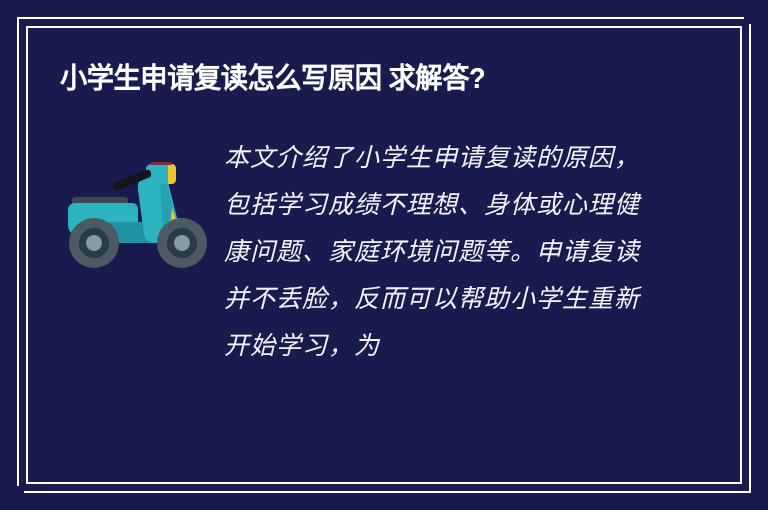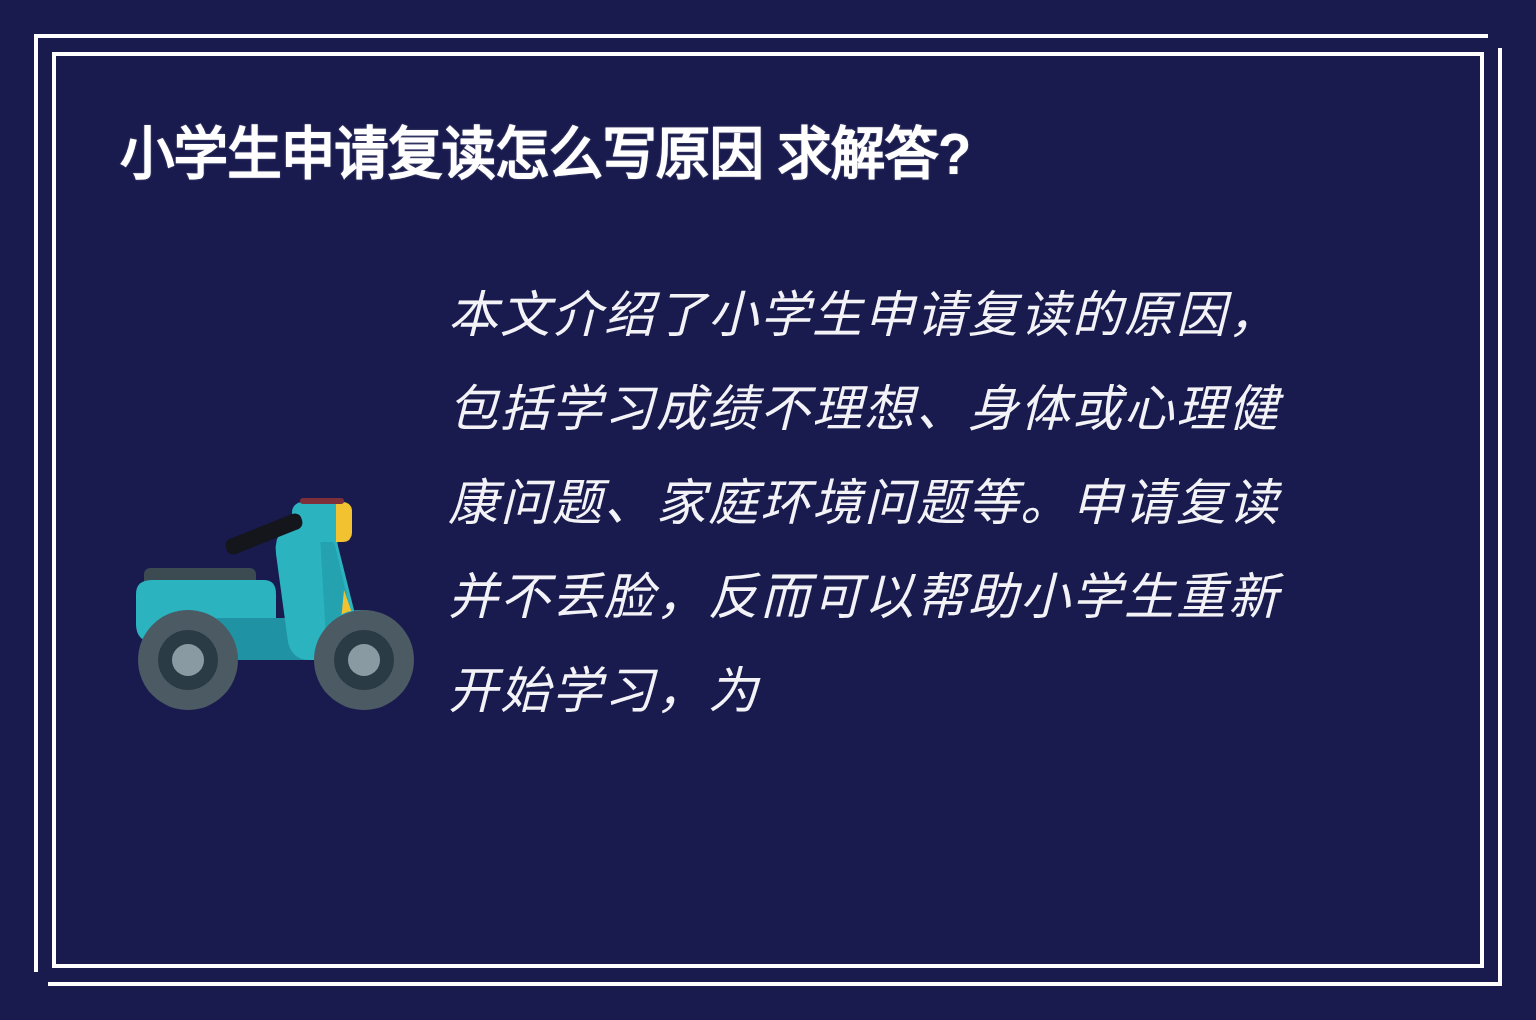--- a/index.html
+++ b/index.html
@@ -65,21 +65,21 @@
     letter-spacing: -0.5px;
     transform: scaleX(0.94);
     transform-origin: left top;
     white-space: pre-wrap;
     max-width: 620px;
     text-shadow: 0 0 1px rgba(255,255,255,0.35);
   }
 
   .body-row {
     display: flex;
-    align-items: flex-end;
+    align-items: flex-start;
     margin-top: 32px;
   }
 
   .illustration {
     flex: 0 0 auto;
     width: 160px;
     padding-top: 8px;
   }
 
   .illustration svg { display: block; width: 160px; height: 140px; }

